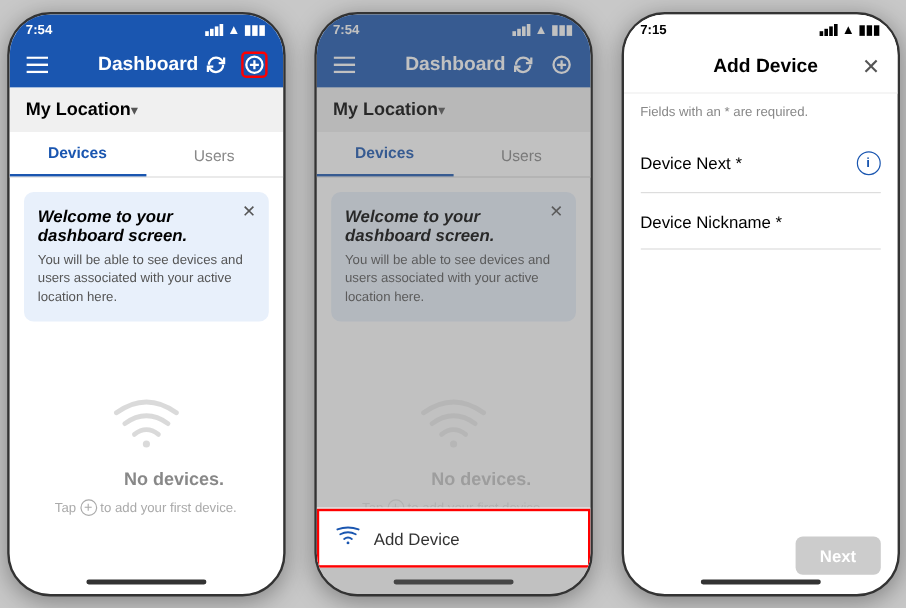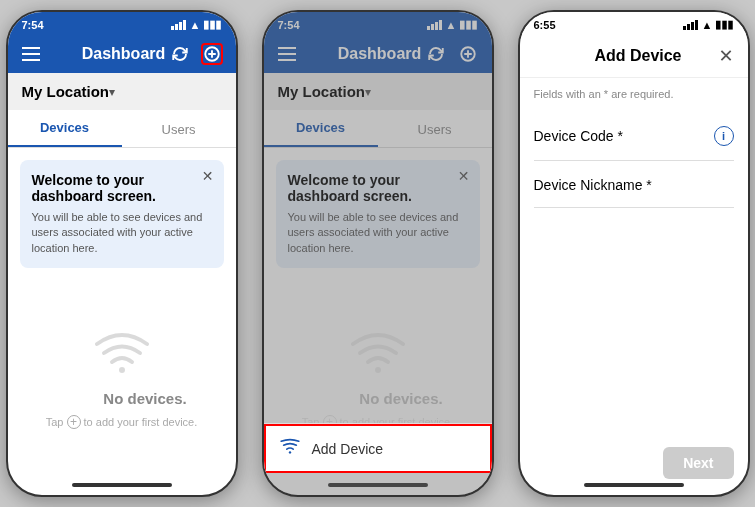--- a/index.html
+++ b/index.html
@@ -150,20 +150,21 @@
       top: 8px; right: 10px;
       font-size: 14px;
       color: #555;
       cursor: pointer;
     }
     .welcome-card h3 {
       font-size: 14px;
       font-weight: 700;
       color: #000;
       margin-bottom: 6px;
+      font-style: italic;
     }
     .welcome-card p {
       font-size: 11px;
       color: #555;
       line-height: 1.4;
     }
 
     
     .no-devices {
       flex: 1;
@@ -499,21 +500,21 @@
     </div>
 
     <div class="home-bar">
       <div class="home-bar-line"></div>
     </div>
   </div>
 
   <div class="phone">
 
     <div class="status-bar light">
-      <span>6:55</span>
+      <span>7:15</span>
       <div class="status-icons">
         <div class="signal-bars">
           <span style="height:4px; background:#000"></span>
             <span style="height:6px; background:#000"></span>
             <span style="height:8px; background:#000"></span>
             <span style="height:10px; background:#000"></span>
         </div>
         <span style="color:#000">▲</span>
         <span style="color:#000">▮▮▮</span>
       </div>
@@ -523,21 +524,21 @@
       <span style="width:24px"></span>
       <span class="title">Add Device</span>
       <span class="close-x-btn">✕</span>
     </div>
 
     <div class="required-note">Fields with an * are required.</div>
 
     <div class="form-section">
       <div class="form-field">
         <div class="form-field-row">
-          <span class="form-field-label">Device Code *</span>
+          <span class="form-field-label">Device Next *</span>
           <div class="info-icon">i</div>
         </div>
       </div>
       <div class="form-field">
         <div class="form-field-row">
           <span class="form-field-label">Device Nickname *</span>
         </div>
       </div>
     </div>
 

